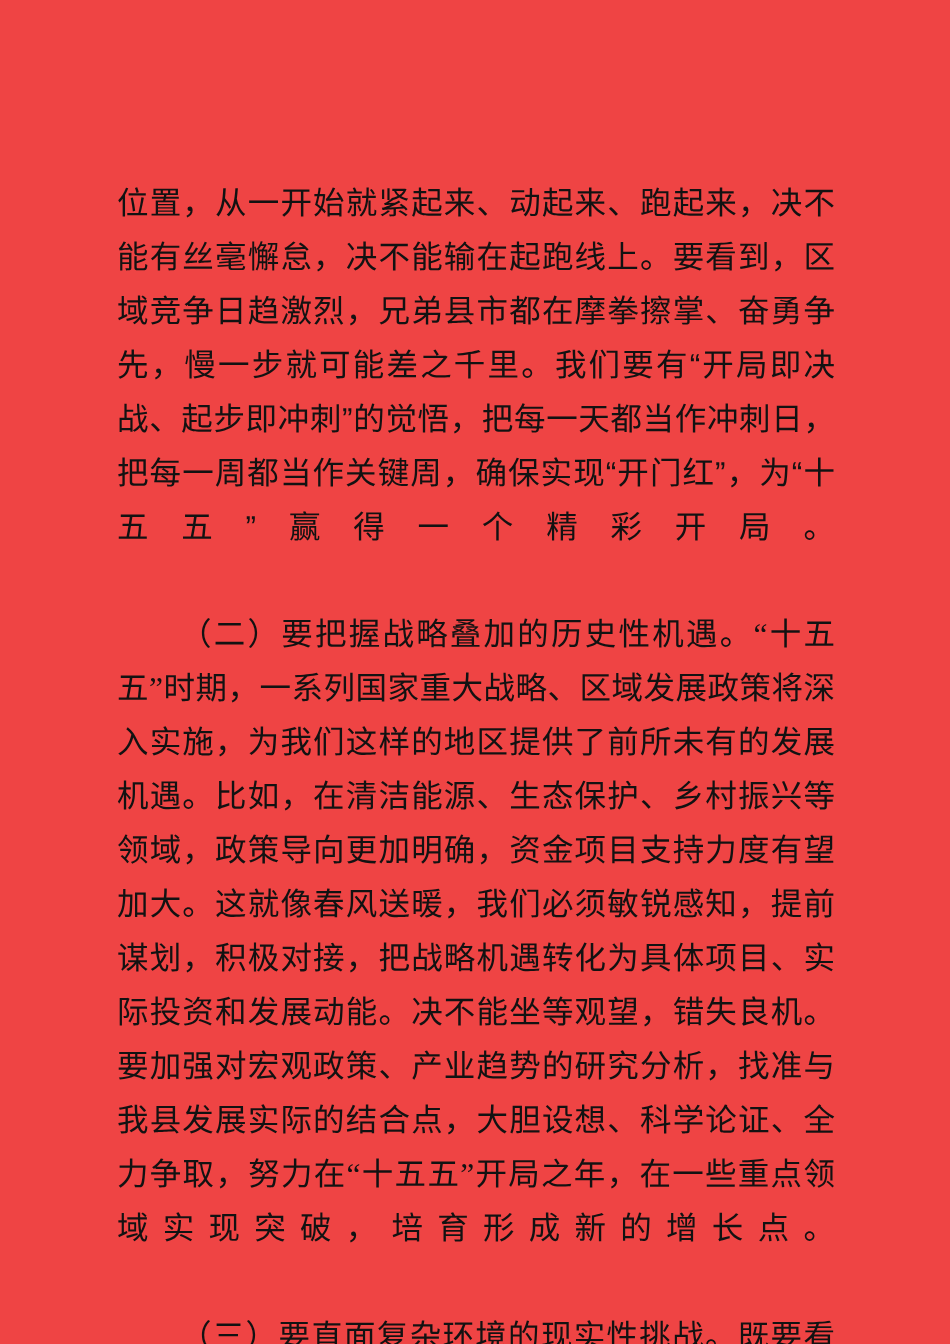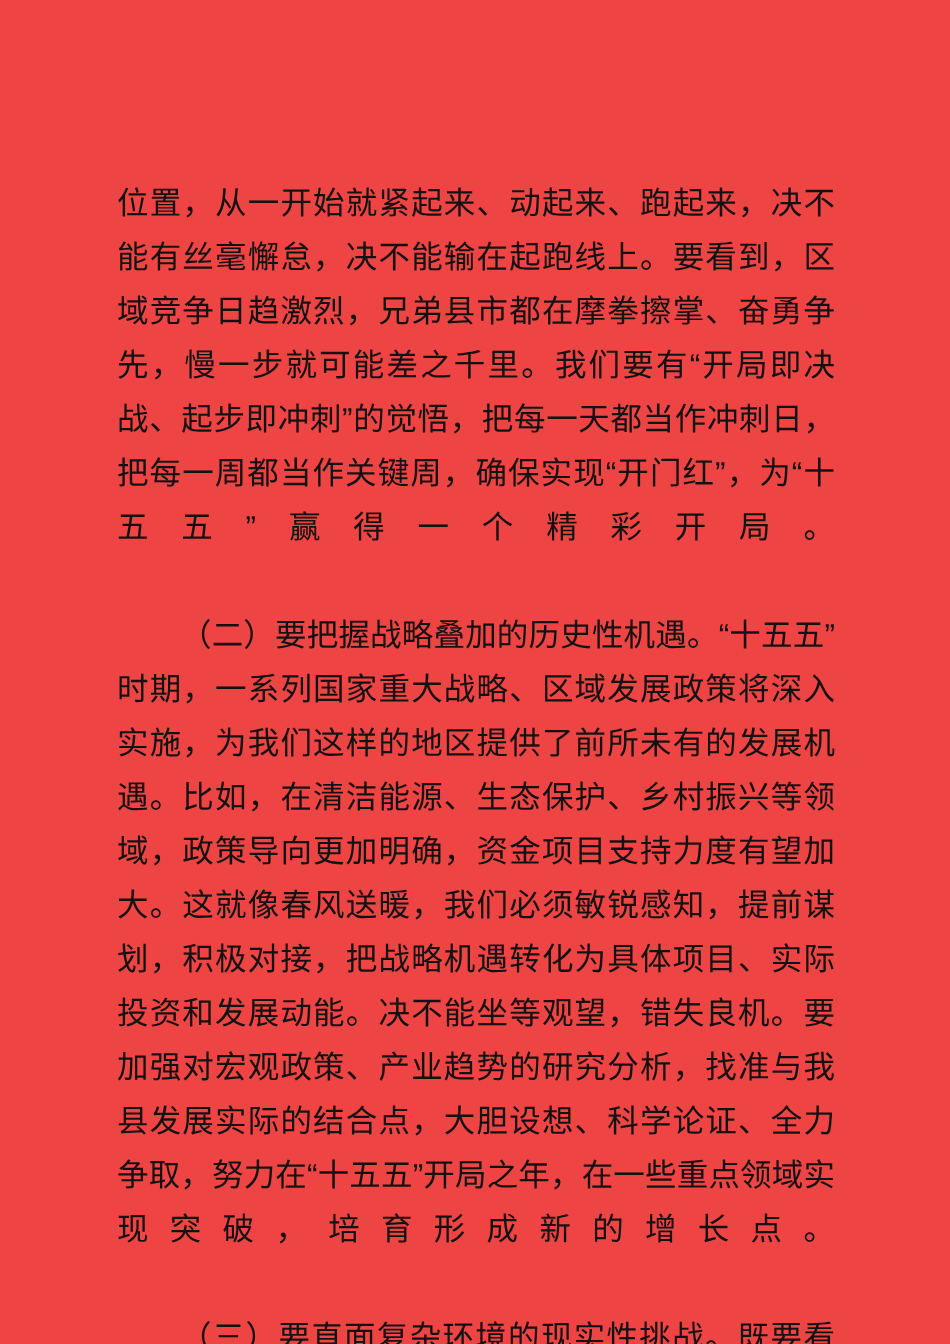--- a/index.html
+++ b/index.html
@@ -41,20 +41,21 @@
   }
 
   
   .para.continuation {
     text-indent: 0;
   }
 
   
   .para.indented {
     text-indent: 2em;
+    font-family: Liberation Serif, serif;
   }
 
   .para::after {
     content: "";
     display: inline-block;
     width: 100%;
   }
 </style>
 </head>
 <body>

